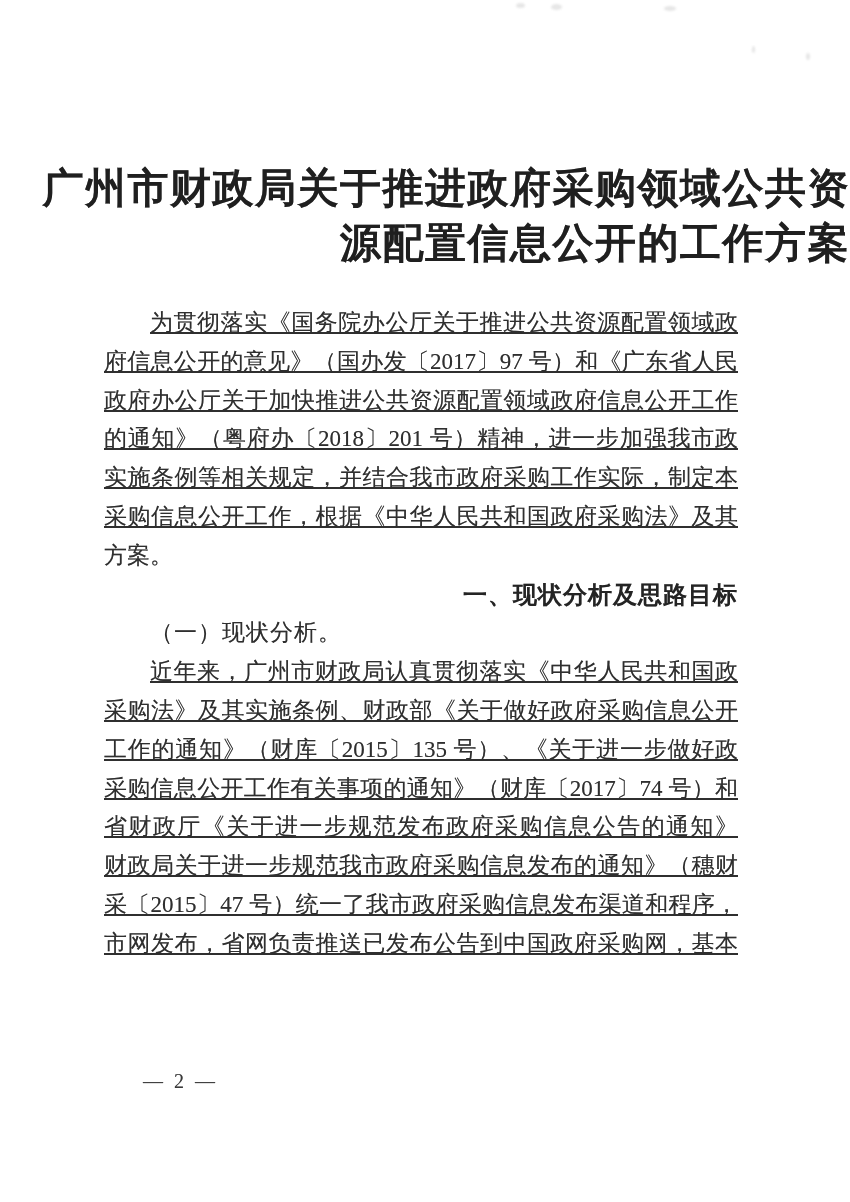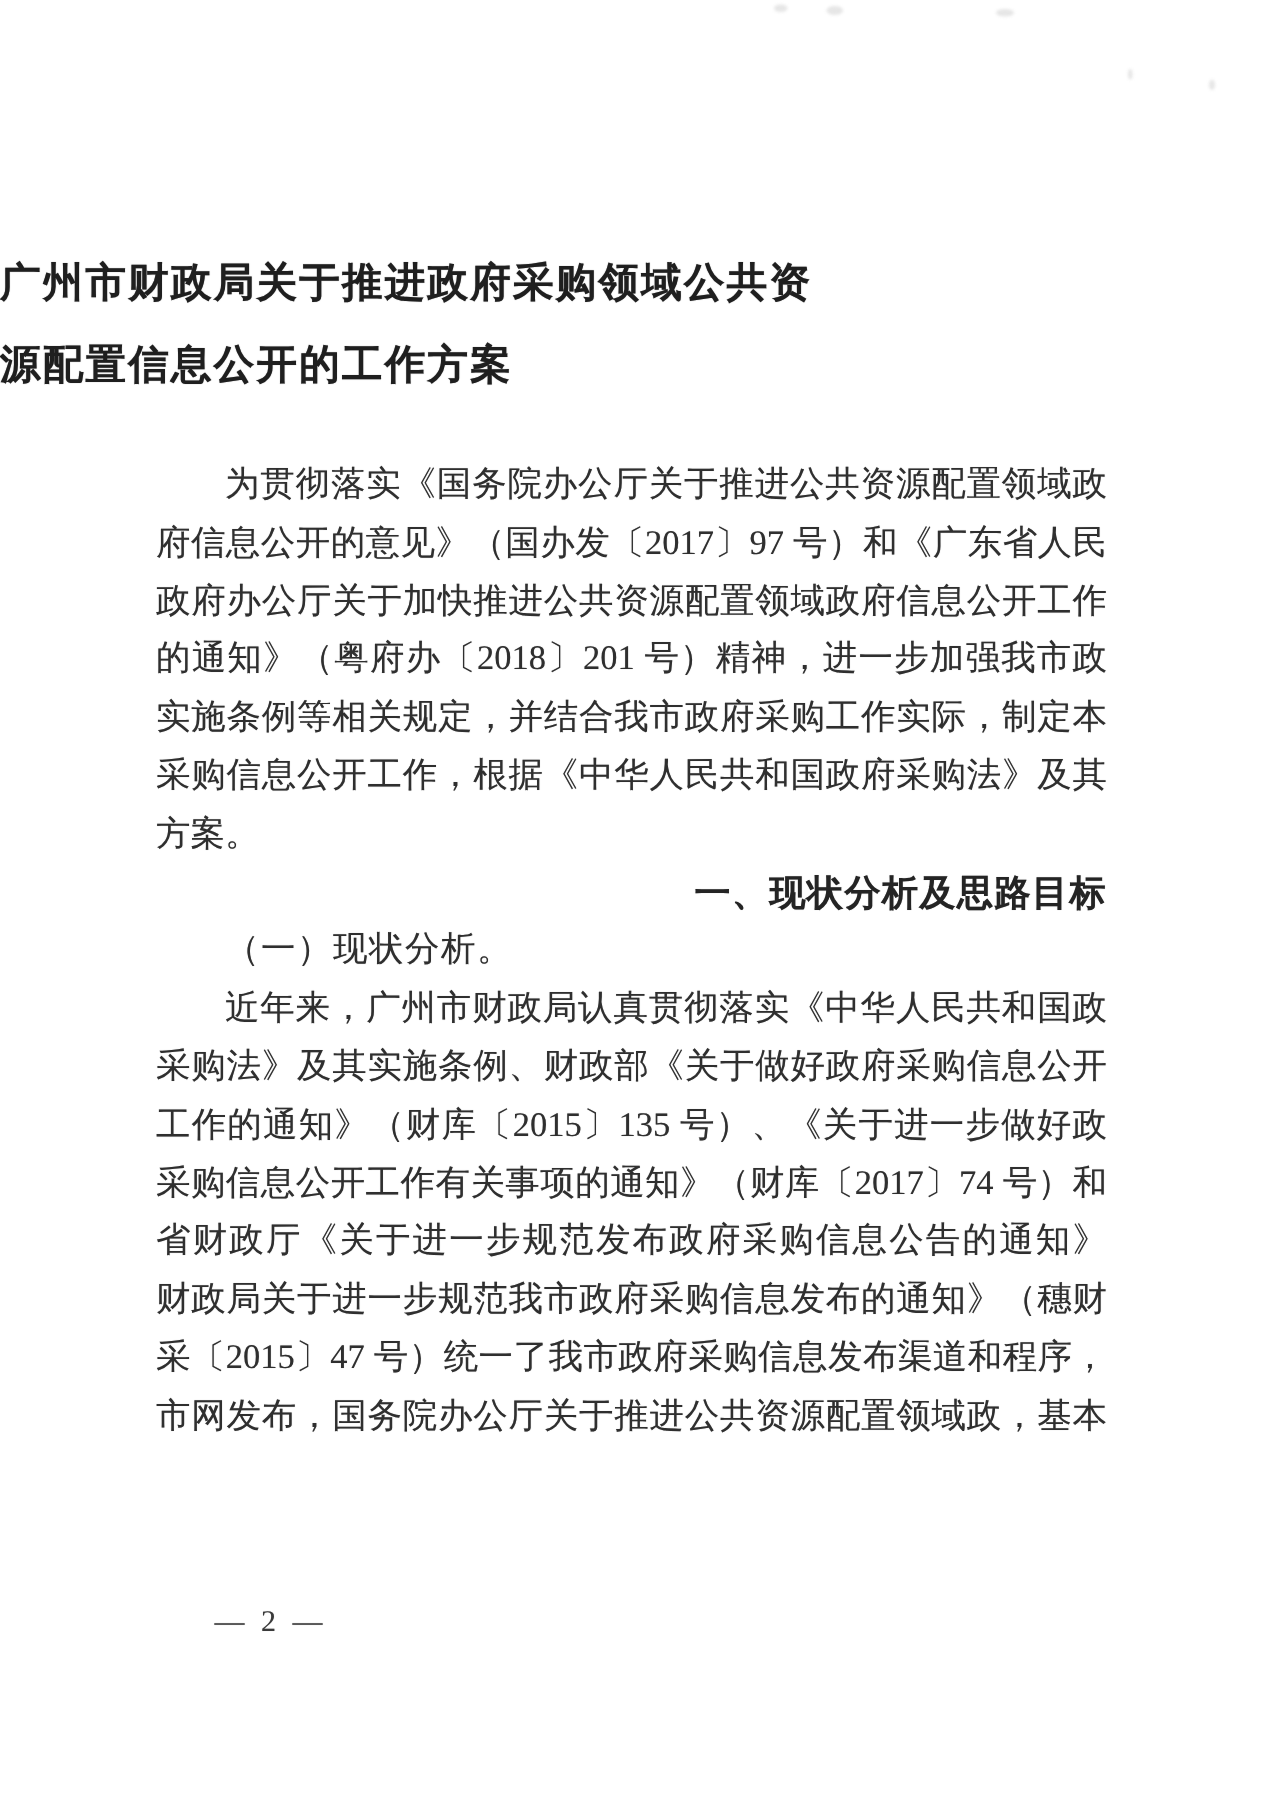--- a/index.html
+++ b/index.html
@@ -16,22 +16,22 @@
     overflow: hidden;
     font-family: "Liberation Serif", "DejaVu Serif", serif;
     color: var(--ink-body, #2f2f2f);
   }
   
   .doc-title {
     position: absolute;
     top: 161px;
     left: 0;
     width: 850px;
-    text-align: left;
-    font-size: 27px;
+    text-align: right;
+    font-size: 41px;
     line-height: 55px;
     font-weight: 700;
     letter-spacing: 1.5px;
     color: var(--ink-title, #1f1f1f);
     text-shadow: 0 0 0.6px rgba(25,25,25,0.55);
   }
   
   .body-lines {
     position: absolute;
     top: 304px;
@@ -41,20 +41,21 @@
     text-shadow: 0 0 0.5px rgba(40,40,40,0.45);
   }
   .line {
     height: 38.8px;
     line-height: 38.8px;
     overflow: hidden;
   }
   .line.fill {
     text-align: justify;
     text-align-last: justify;
+    text-decoration: underline;
   }
   .line.indent {
     text-indent: 2em;
   }
   .line.h1 {
     font-family: "DejaVu Sans", "Liberation Sans", sans-serif;
     font-weight: 700;
     font-size: 24px;
     letter-spacing: 1px;
     color: #242424;
@@ -117,20 +118,20 @@
       <div class="line body">方案。</div>
       <div class="line h1 indent">一、现状分析及思路目标</div>
       <div class="line h2 indent">（一）现状分析。</div>
       <div class="line body indent fill">近年来，广州市财政局认真贯彻落实《中华人民共和国政府</div>
       <div class="line body fill">采购法》及其实施条例、财政部《关于做好政府采购信息公开</div>
       <div class="line body fill">工作的通知》（财库〔2015〕135 号）、《关于进一步做好政府</div>
       <div class="line body fill">采购信息公开工作有关事项的通知》（财库〔2017〕74 号）和</div>
       <div class="line body fill">省财政厅《关于进一步规范发布政府采购信息公告的通知》（粤</div>
       <div class="line body fill">财政局关于进一步规范我市政府采购信息发布的通知》（穗财</div>
       <div class="line body fill">采〔2015〕47 号）统一了我市政府采购信息发布渠道和程序，</div>
-      <div class="line body fill">市网发布，国务院办公厅关于推进公共资源配置领域政，基本</div>
+      <div class="line body fill">市网发布，省网负责推送已发布公告到中国政府采购网，基本</div>
     </div>
 
   <div class="page-footer">
     <span class="page-number">— 2 —</span>
   </div>
 
 </div>
 
 </body></html>

